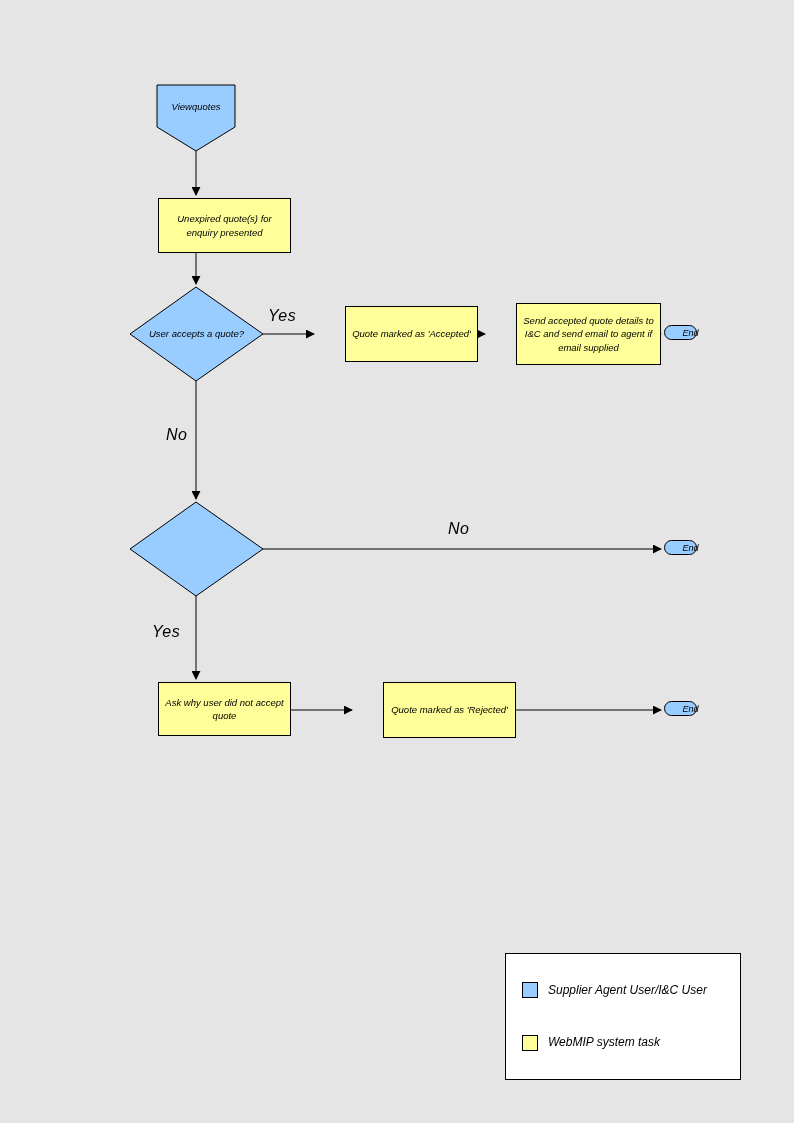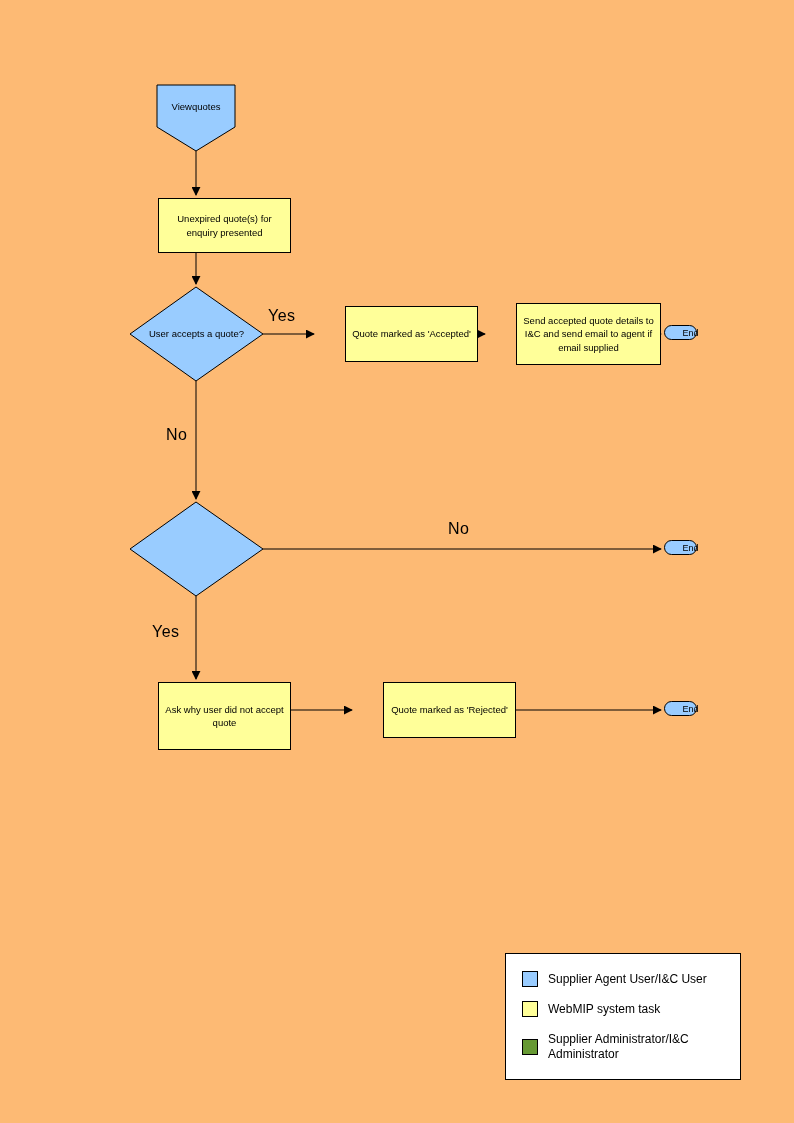--- a/index.html
+++ b/index.html
@@ -2,22 +2,23 @@
 <html><head>
 <meta charset="utf-8">
 <style>
   * { margin: 0; padding: 0; box-sizing: border-box; }
   html, body { background: #ffffff; }
   body { font-family: "Liberation Sans", sans-serif; color: #000; }
   #canvas {
     position: relative;
     width: 794px;
     height: 1123px;
-    background: #fdba74;
+    background: #e5e5e5;
     overflow: hidden;
+    font-style: italic;
   }
   svg.layer { position: absolute; left: 0; top: 0; }
 
   .rect {
     position: absolute;
     background: #FFFF99;
     border: 1px solid #000;
     display: flex;
     align-items: center;
     justify-content: center;
@@ -115,21 +116,21 @@
   </svg>
 
   <div class="overlay" style="left:157px; top:85px; width:78px; height:44px;">Viewquotes</div>
 
   <div class="rect" style="left:130px; top:198px; width:133px; height:55px;">Unexpired quote(s) for enquiry presented</div>
 
   <div class="rect" style="left:317px; top:306px; width:133px; height:56px;">Quote marked as 'Accepted'</div>
 
   <div class="rect" style="left:488px; top:303px; width:145px; height:62px;">Send accepted quote details to I&amp;C and send email to agent if email supplied</div>
 
-  <div class="rect" style="left:130px; top:682px; width:133px; height:68px;">Ask why user did not accept quote</div>
+  <div class="rect" style="left:130px; top:682px; width:133px; height:54px;">Ask why user did not accept quote</div>
 
   <div class="rect" style="left:355px; top:682px; width:133px; height:56px;">Quote marked as 'Rejected'</div>
 
   <div class="overlay" style="left:140px; top:287px; width:113px; height:94px;">User accepts a quote?</div>
 
   <div class="endpill" style="left:664px; top:325px;">End</div>
   <div class="endpill" style="left:664px; top:540px;">End</div>
   <div class="endpill" style="left:664px; top:701px;">End</div>
 
   <div class="edge-label" style="left:268px; top:307px;">Yes</div>
@@ -139,19 +140,15 @@
 
   <div class="legend">
     <div class="legend-item">
       <span class="swatch swatch-0"></span>
       <span>Supplier Agent User/I&amp;C User</span>
     </div>
     <div class="legend-item">
       <span class="swatch swatch-1"></span>
       <span>WebMIP system task</span>
     </div>
-    <div class="legend-item">
-      <span class="swatch swatch-2"></span>
-      <span>Supplier Administrator/I&amp;C Administrator</span>
-    </div>
   </div>
 
 </div>
 
 </body></html>

